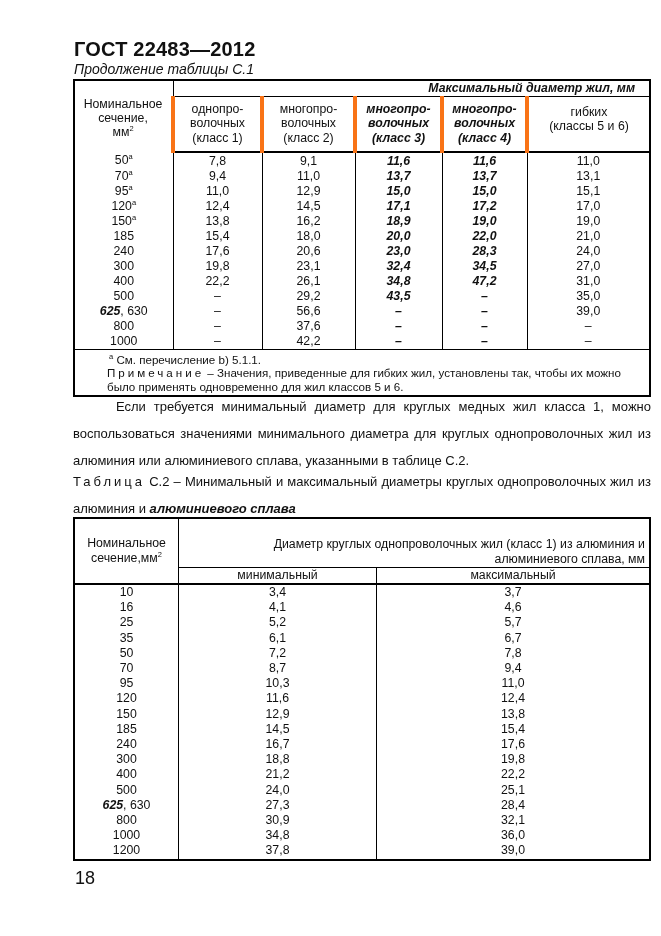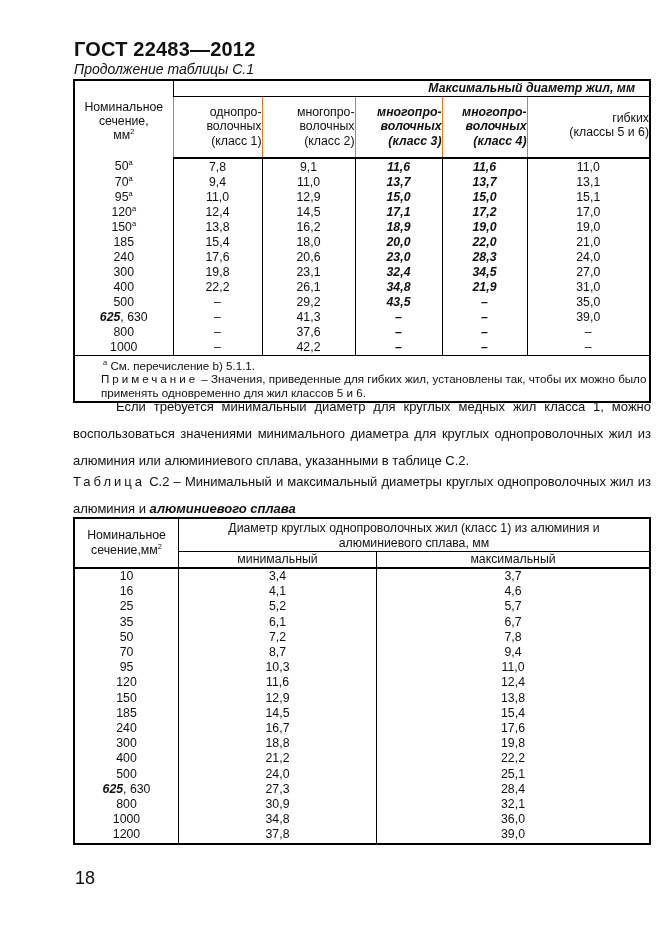--- a/index.html
+++ b/index.html
@@ -9,40 +9,40 @@
   .cont-caption { position: absolute; left: 74px; top: 61px; font-size: 14px; font-style: italic; }
 
   table { border-collapse: collapse; position: absolute; font-size: 12.3px; }
   td, th { padding: 0; text-align: center; font-weight: normal; }
 
   
   #t1 { left: 73px; top: 79px; width: 578px; border: 2px solid #000; }
   #t1 .h-top { height: 16px; }
   #t1 .h-grp { font-weight: bold; font-style: italic; text-align: right; padding-right: 14px; border-bottom: 1px solid #000; border-left: 1px solid #000; }
   #t1 .h-nom { line-height: 14px; vertical-align: middle; padding-top: 4px; }
-  #t1 .h-sub { line-height: 14.5px; border-left: 1px solid #f97316; height: 46px; vertical-align: middle; text-align: right; }
+  #t1 .h-sub { line-height: 14.5px; border-left: 4px solid #f97316; height: 46px; vertical-align: middle; }
   #t1 .h-sub.bi { font-weight: bold; font-style: italic; }
   #t1 thead tr:last-child th { border-bottom: 2px solid #000; }
   #t1 tbody td { height: 15px; line-height: 15px; border-left: 1px solid #000; }
   #t1 tbody td:first-child { border-left: none; }
   #t1 tbody td.bi { font-weight: bold; font-style: italic; }
   #t1 tbody tr:first-child td { padding-top: 1px; margin-top: 24px; }
-  #t1 .notes td { text-align: left; border-top: 1px solid #000; border-left: none; font-size: 11.6px; line-height: 13.5px; padding: 3px 2px 2px 2px; height: auto; }
+  #t1 .notes td { text-align: left; border-top: 1px solid #000; border-left: none; font-size: 11.6px; line-height: 13.5px; padding: 3px 2px 2px 8px; height: auto; }
   .note-a { padding-left: 26px; display: block; }
   .note-p { padding-left: 24px; display: block; }
   .spaced { letter-spacing: 3px; }
   sup { font-size: 7.5px; line-height: 0; vertical-align: 5px; }
 
   .para { position: absolute; left: 73px; width: 578px; font-size: 13px; line-height: 27px; text-align: justify; }
   .para .indent { padding-left: 43px; }
 
   
   #t2 { left: 73px; top: 517px; width: 578px; border: 2px solid #000; }
   #t2 .h-nom { width: 103px; line-height: 15px; vertical-align: middle; }
-  #t2 .h-grp { border-left: 1px solid #000; border-bottom: 1px solid #000; line-height: 14.5px; padding: 2px 4px 1px; }
+  #t2 .h-grp { border-left: 1px solid #000; border-bottom: 1px solid #000; line-height: 14.5px; padding: 18px 4px 1px; text-align: right; }
   #t2 .h-sub { border-left: 1px solid #000; height: 15px; line-height: 15px; }
   #t2 thead tr:last-child th { border-bottom: 2px solid #000; }
   #t2 thead tr:first-child th.h-nom { border-bottom: 2px solid #000; }
   #t2 tbody td { height: 15.2px; line-height: 15.2px; border-left: 1px solid #000; }
   #t2 tbody td:first-child { border-left: none; }
   .b-i { font-weight: bold; font-style: italic; }
 
   .page-num { position: absolute; left: 75px; top: 868px; font-size: 18px; }
 </style>
 </head>
@@ -67,21 +67,21 @@
         <span>сечение,</span><br>
         <span>мм</span><sup>2</sup>
       </th>
       <th colspan="5" class="h-grp">Максимальный диаметр жил, мм</th>
     </tr>
     <tr>
       <th class="h-sub"><span>однопро-</span><br><span>волочных</span><br><span>(класс 1)</span></th>
       <th class="h-sub"><span>многопро-</span><br><span>волочных</span><br><span>(класс 2)</span></th>
       <th class="h-sub bi"><span>многопро-</span><br><span>волочных</span><br><span>(класс 3)</span></th>
       <th class="h-sub bi"><span>многопро-</span><br><span>волочных</span><br><span>(класс 4)</span></th>
-      <th class="h-sub" style="vertical-align:top;padding-top:14px"><span>гибких</span><br><span>(классы 5 и 6)</span></th>
+      <th class="h-sub" style="vertical-align:top;padding-top:8px"><span>гибких</span><br><span>(классы 5 и 6)</span></th>
     </tr>
   </thead>
   <tbody id="t1-body">
       <tr>
         <td><b><i></i></b><span>50</span><sup>a</sup></td>
         <td>7,8</td>
         <td>9,1</td>
         <td class="bi">11,6</td>
         <td class="bi">11,6</td>
         <td>11,0</td>
@@ -140,35 +140,35 @@
         <td>23,1</td>
         <td class="bi">32,4</td>
         <td class="bi">34,5</td>
         <td>27,0</td>
       </tr>
       <tr>
         <td><b><i></i></b><span>400</span><sup></sup></td>
         <td>22,2</td>
         <td>26,1</td>
         <td class="bi">34,8</td>
-        <td class="bi">21,9</td>
+        <td class="bi">47,2</td>
         <td>31,0</td>
       </tr>
       <tr>
         <td><b><i></i></b><span>500</span><sup></sup></td>
         <td>–</td>
         <td>29,2</td>
         <td class="bi">43,5</td>
         <td class="bi">–</td>
         <td>35,0</td>
       </tr>
       <tr>
         <td><b><i>625</i></b><span>, 630</span><sup></sup></td>
         <td>–</td>
-        <td>41,3</td>
+        <td>56,6</td>
         <td class="bi">–</td>
         <td class="bi">–</td>
         <td>39,0</td>
       </tr>
       <tr>
         <td><b><i></i></b><span>800</span><sup></sup></td>
         <td>–</td>
         <td>37,6</td>
         <td class="bi">–</td>
         <td class="bi">–</td>

